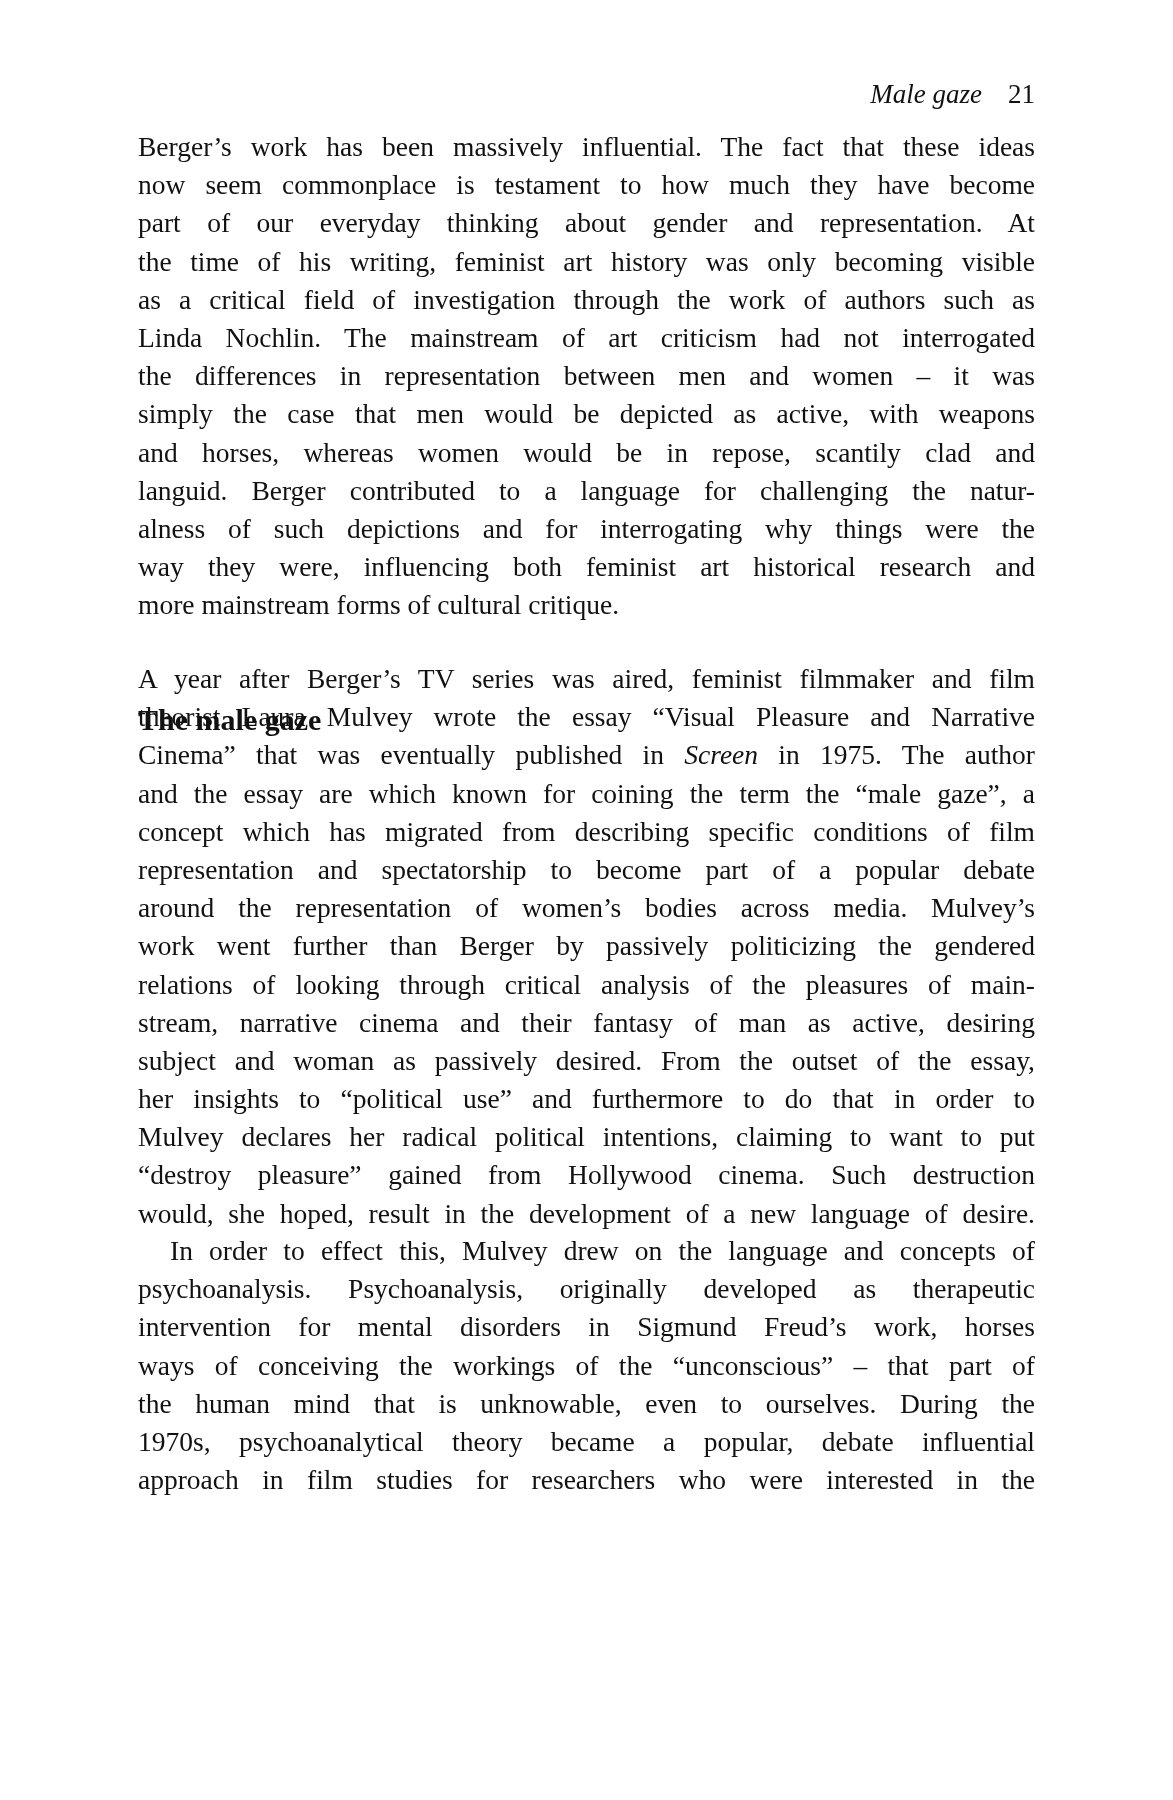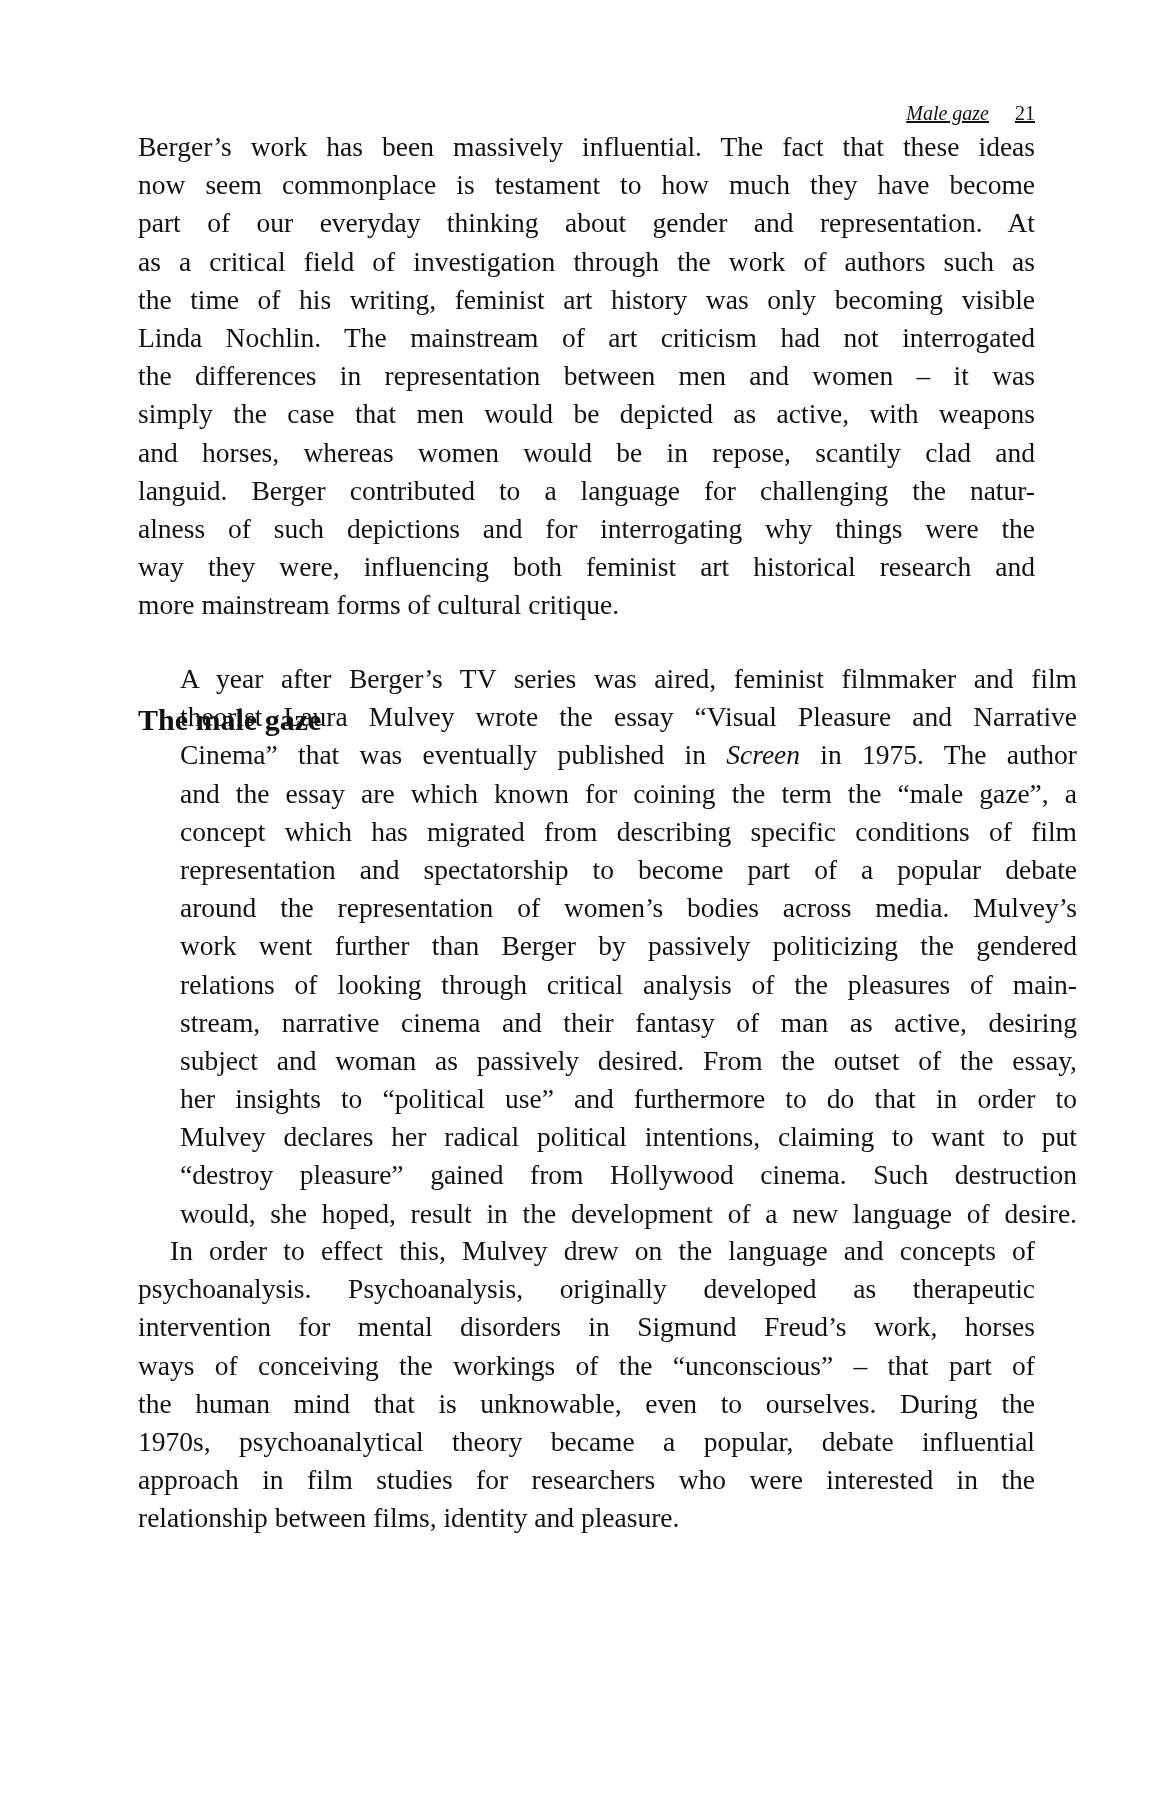--- a/index.html
+++ b/index.html
@@ -1,53 +1,53 @@
 <!DOCTYPE html>
 <html><head>
 <meta charset="utf-8">
 <style>
   html, body { margin: 0; padding: 0; background: #ffffff; }
   body { width: 1173px; height: 1800px; position: relative; overflow: hidden;
          font-family: "Liberation Serif", "DejaVu Serif", serif; color: #111111; }
-  .running-head { position: absolute; top: 96px; right: 138px; font-size: 20px; line-height: 34px; text-decoration: underline; }
+  .running-head { position: absolute; top: 77px; right: 138px; font-size: 27px; line-height: 34px; }
   .running-head .rh-title { font-style: italic; margin-right: 26px; }
   .text-block { position: absolute; left: 138px; width: 897px; }
   .line { display: block; font-size: 27.5px; line-height: 38.2px; height: 38.2px;
           text-align: justify; text-align-last: justify; white-space: nowrap; }
   .line.last { text-align-last: left; }
   .line.indent { padding-left: 32px; }
   .heading { position: absolute; left: 138px; top: 700px; font-size: 30px; line-height: 40px; font-weight: bold; }
   em { font-style: italic; }
 </style>
 </head>
 <body>
 
 <div class="running-head">
   <span class="rh-title">Male gaze</span><span class="rh-page">21</span>
 </div>
 
 <div class="text-block" style="top:128px;">
   <span class="line">Berger’s work has been massively influential. The fact that these ideas</span>
   <span class="line">now seem commonplace is testament to how much they have become</span>
   <span class="line">part of our everyday thinking about gender and representation. At</span>
+  <span class="line">the time of his writing, feminist art history was only becoming visible</span>
   <span class="line">as a critical field of investigation through the work of authors such as</span>
-  <span class="line">the time of his writing, feminist art history was only becoming visible</span>
   <span class="line">Linda Nochlin. The mainstream of art criticism had not interrogated</span>
   <span class="line">the differences in representation between men and women – it was</span>
   <span class="line">simply the case that men would be depicted as active, with weapons</span>
   <span class="line">and horses, whereas women would be in repose, scantily clad and</span>
   <span class="line">languid. Berger contributed to a language for challenging the natur-</span>
   <span class="line">alness of such depictions and for interrogating why things were the</span>
   <span class="line">way they were, influencing both feminist art historical research and</span>
   <span class="line last">more mainstream forms of cultural critique.</span>
 </div>
 
 <div class="heading">The male gaze</div>
 
-<div class="text-block" style="top:660px;margin-left:42px;">
+<div class="text-block" style="top:660px;">
   <span class="line">A year after Berger’s TV series was aired, feminist filmmaker and film</span>
   <span class="line">theorist Laura Mulvey wrote the essay “Visual Pleasure and Narrative</span>
   <span class="line"><span>Cinema” that was eventually published in </span><em>Screen</em><span> in 1975. The author</span></span>
   <span class="line">and the essay are which known for coining the term the “male gaze”, a</span>
   <span class="line">concept which has migrated from describing specific conditions of film</span>
   <span class="line">representation and spectatorship to become part of a popular debate</span>
   <span class="line">around the representation of women’s bodies across media. Mulvey’s</span>
   <span class="line">work went further than Berger by passively politicizing the gendered</span>
   <span class="line">relations of looking through critical analysis of the pleasures of main-</span>
   <span class="line">stream, narrative cinema and their fantasy of man as active, desiring</span>
@@ -59,14 +59,13 @@
 </div>
 
 <div class="text-block" style="top:1232px;">
   <span class="line indent">In order to effect this, Mulvey drew on the language and concepts of</span>
   <span class="line">psychoanalysis. Psychoanalysis, originally developed as therapeutic</span>
   <span class="line">intervention for mental disorders in Sigmund Freud’s work, horses</span>
   <span class="line">ways of conceiving the workings of the “unconscious” – that part of</span>
   <span class="line">the human mind that is unknowable, even to ourselves. During the</span>
   <span class="line">1970s, psychoanalytical theory became a popular, debate influential</span>
   <span class="line">approach in film studies for researchers who were interested in the</span>
-  <span class="line last">relationship between films, identity and pleasure.</span>
 </div>
 
 </body></html>

